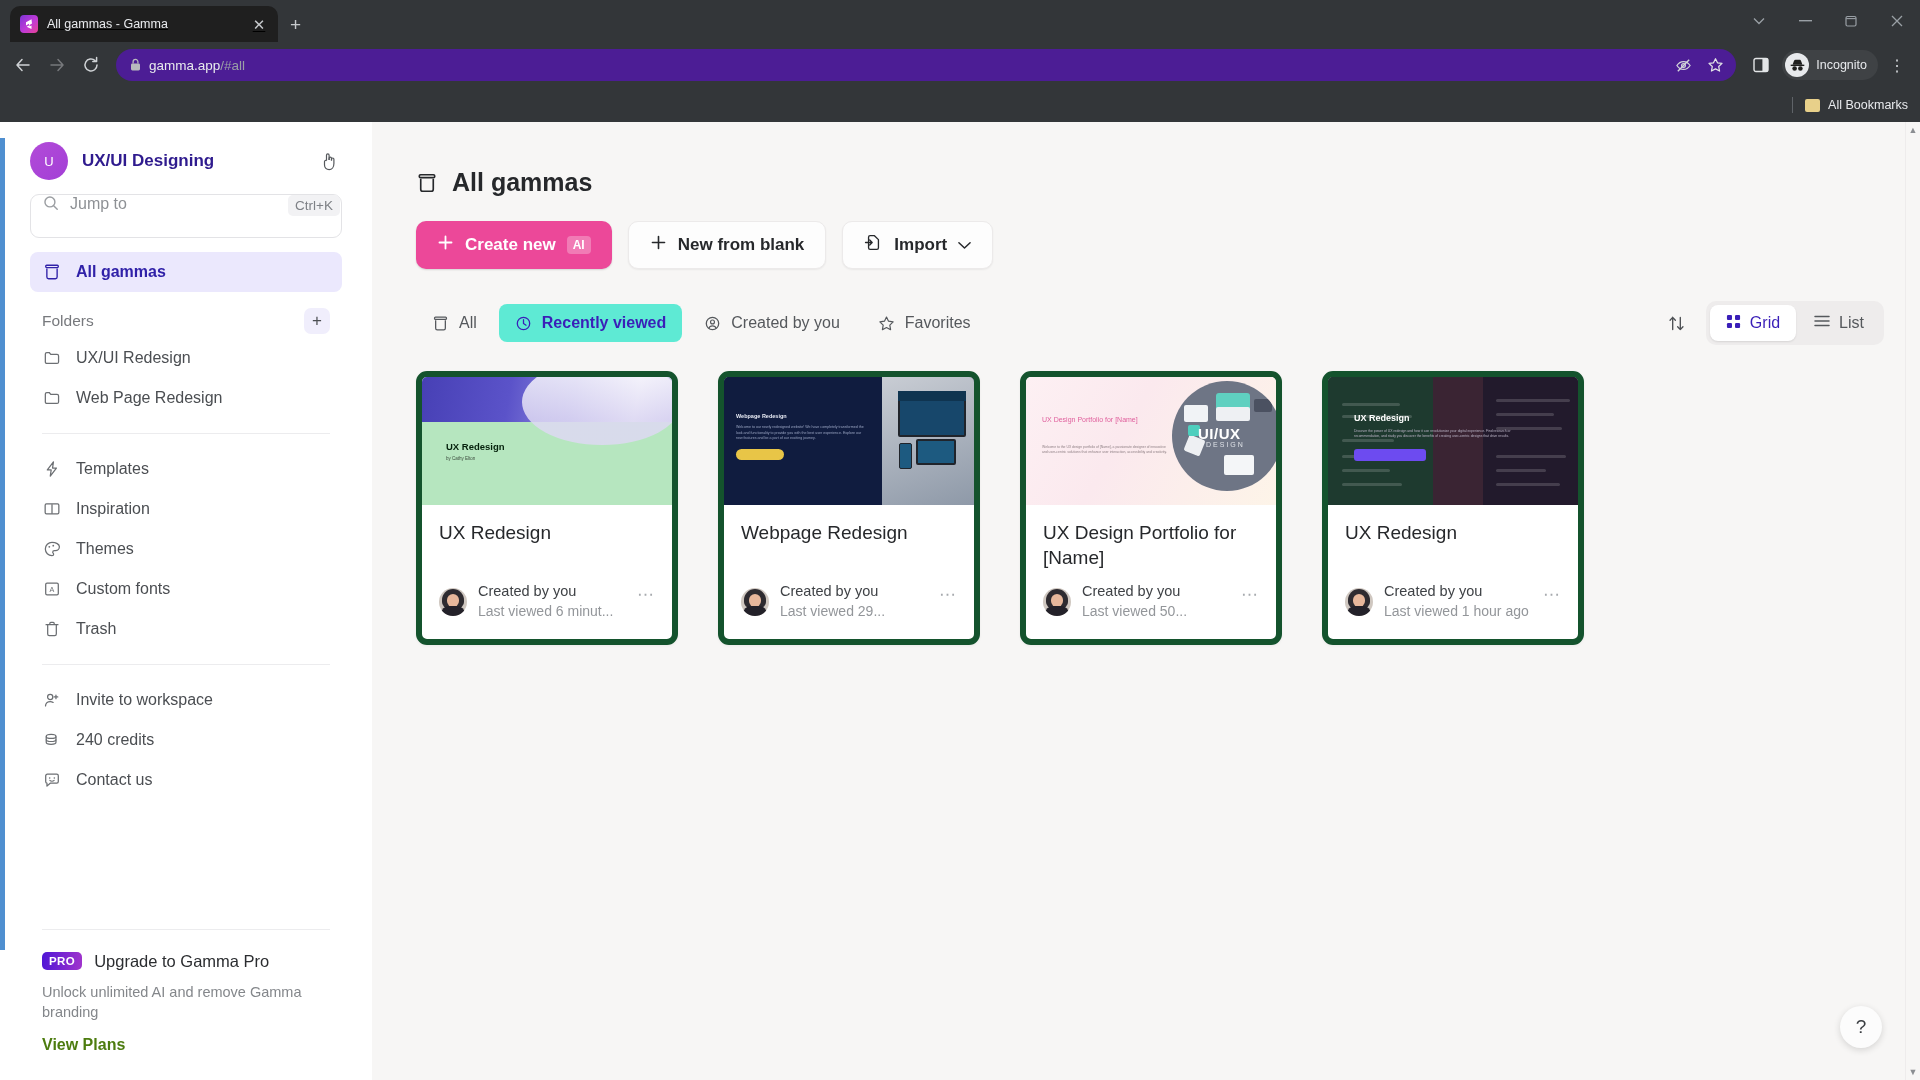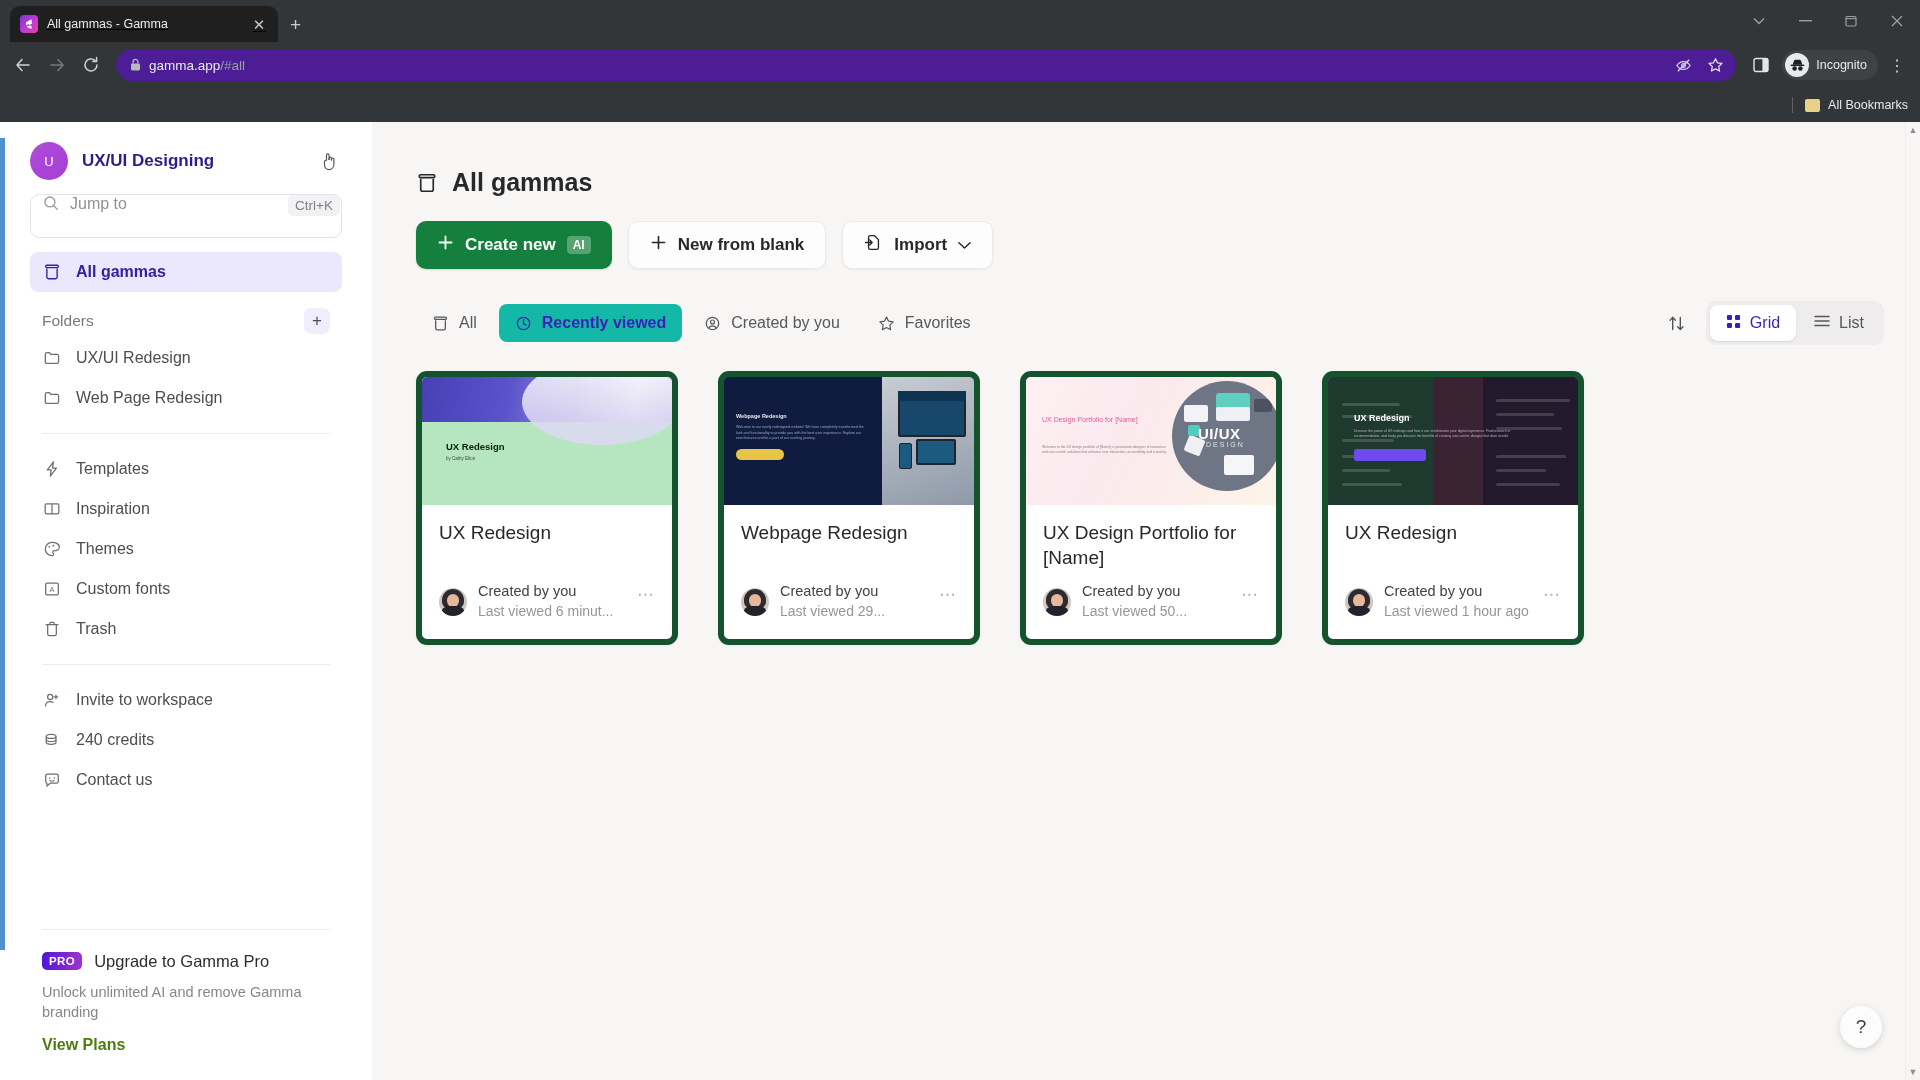--- a/index.html
+++ b/index.html
@@ -150,37 +150,37 @@
     display: flex; align-items: center; gap: 14px; padding-top: 46px; margin-bottom: 24px;
   }
   .pt-icon { color: #26282b; display: flex; }
   .pt-text { font-size: 25px; font-weight: bold; color: #26282b; }
 
   .actions { display: flex; gap: 16px; margin-bottom: 32px; }
   .btn {
     height: 48px; border-radius: 10px; display: flex; align-items: center;
     gap: 11px; padding: 0 21px; font-size: 17px; font-weight: bold; white-space: nowrap;
   }
-  .btn-primary { background: #15803d; color: #fff; box-shadow: 0 1px 2px rgba(0,0,0,.14); }
+  .btn-primary { background: #ec4899; color: #fff; box-shadow: 0 1px 2px rgba(0,0,0,.14); }
   .ai-chip {
     background: rgba(255,255,255,.28); color: #fff; font-size: 12px; font-weight: bold;
     border-radius: 4px; padding: 2px 6px; line-height: 1.2;
   }
   .btn-light {
     background: #fdfdfd; color: #26282b; border: 1px solid #eceaea;
     box-shadow: 0 1px 2px rgba(0,0,0,.06);
   }
 
   .filters-row { display: flex; align-items: center; margin-bottom: 26px; }
   .filters { display: flex; gap: 6px; }
   .chip {
     height: 38px; border-radius: 8px; display: flex; align-items: center; gap: 10px;
     padding: 0 16px; font-size: 16px; color: #55585c;
   }
-  .chip.active { background: #14b8a6; color: #3a1fb8; font-weight: bold; justify-content: flex-end; }
+  .chip.active { background: #5eead4; color: #3a1fb8; font-weight: bold; justify-content: flex-end; }
   .chip .ico { display: flex; }
 
   .view-tools { margin-left: auto; display: flex; align-items: center; gap: 20px; }
   .sort-btn { color: #4b4e52; font-size: 17px; display:flex; }
   .viewtoggle {
     background: #eeecec; border-radius: 10px; padding: 4px; display: flex; gap: 2px;
   }
   .vt {
     height: 36px; border-radius: 8px; display: flex; align-items: center; gap: 9px;
     padding: 0 16px; font-size: 16px; color: #55585c;

